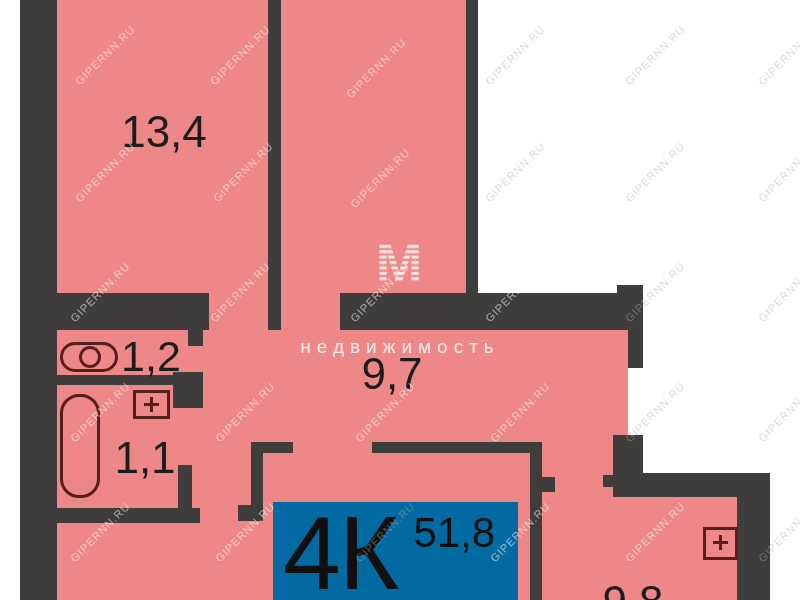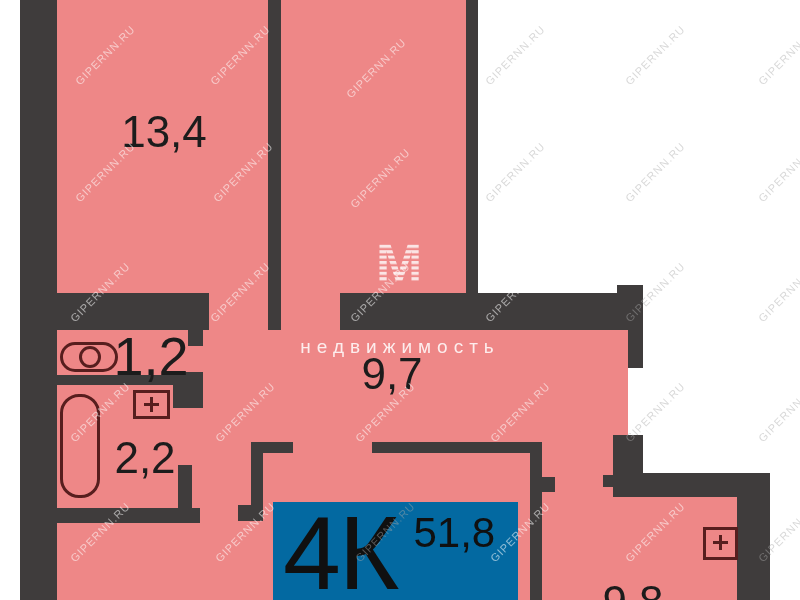--- a/index.html
+++ b/index.html
@@ -7,21 +7,21 @@
     position:relative;width:800px;height:600px;background:#ffffff;
     overflow:hidden;font-family:"Liberation Sans",sans-serif;
   }
   .floor{position:absolute;background:#ee8787;}
   .wall{position:absolute;background:#3f3c3c;}
   .fixture{position:absolute;border:3px solid #571e1e;background:transparent;box-sizing:border-box;}
   .room-label{
     position:absolute;color:#1c1c1c;font-size:44px;font-weight:400;
     transform:translate(-50%,-50%);white-space:nowrap;letter-spacing:0px;
   }
-  .room-label.small{font-size:54px;}
+  .room-label.small{font-size:43px;}
   .room-label.bottom{transform:translate(-50%,0);}
   .plus{position:absolute;}
   .plus::before,.plus::after{content:"";position:absolute;background:#571e1e;}
   .plus::before{left:50%;top:2px;bottom:2px;width:3px;margin-left:-1.5px;}
   .plus::after{top:50%;left:2px;right:2px;height:3px;margin-top:-1.5px;}
   .badge{
     position:absolute;background:#0369a1;display:flex;align-items:flex-start;
     color:#101010;
   }
   .badge .type{font-size:104px;line-height:0.92;font-weight:400;margin:4px 0 0 10px;letter-spacing:-2px;}
@@ -91,21 +91,21 @@
   <div class="badge" style="left:273px;top:502px;width:245px;height:98px;">
     <div class="type">4К</div>
     <div class="frac">
       <div class="bot">51,8</div>
     </div>
   </div>
 
   <div class="room-label" style="left:164px;top:132px;">13,4</div>
   <div class="room-label small" style="left:151px;top:356px;">1,2</div>
   <div class="room-label" style="left:392px;top:374px;">9,7</div>
-  <div class="room-label" style="left:145px;top:458px;">2,2</div>
+  <div class="room-label" style="left:145px;top:458px;">1,1</div>
   <div class="room-label bottom" style="left:633px;top:577px;">9,8</div>
 
   <svg class="monogram" width="70" height="52" viewBox="0 0 70 52">
     <defs>
       <pattern id="mstripes" width="6" height="5.4" patternUnits="userSpaceOnUse">
         <rect width="6" height="3.1" fill="rgba(255,255,255,0.78)"></rect>
       </pattern>
     </defs>
     <text x="35" y="48" text-anchor="middle" font-family="Liberation Sans, sans-serif" font-size="56" font-weight="bold" fill="url(#mstripes)">М</text>
   </svg>

